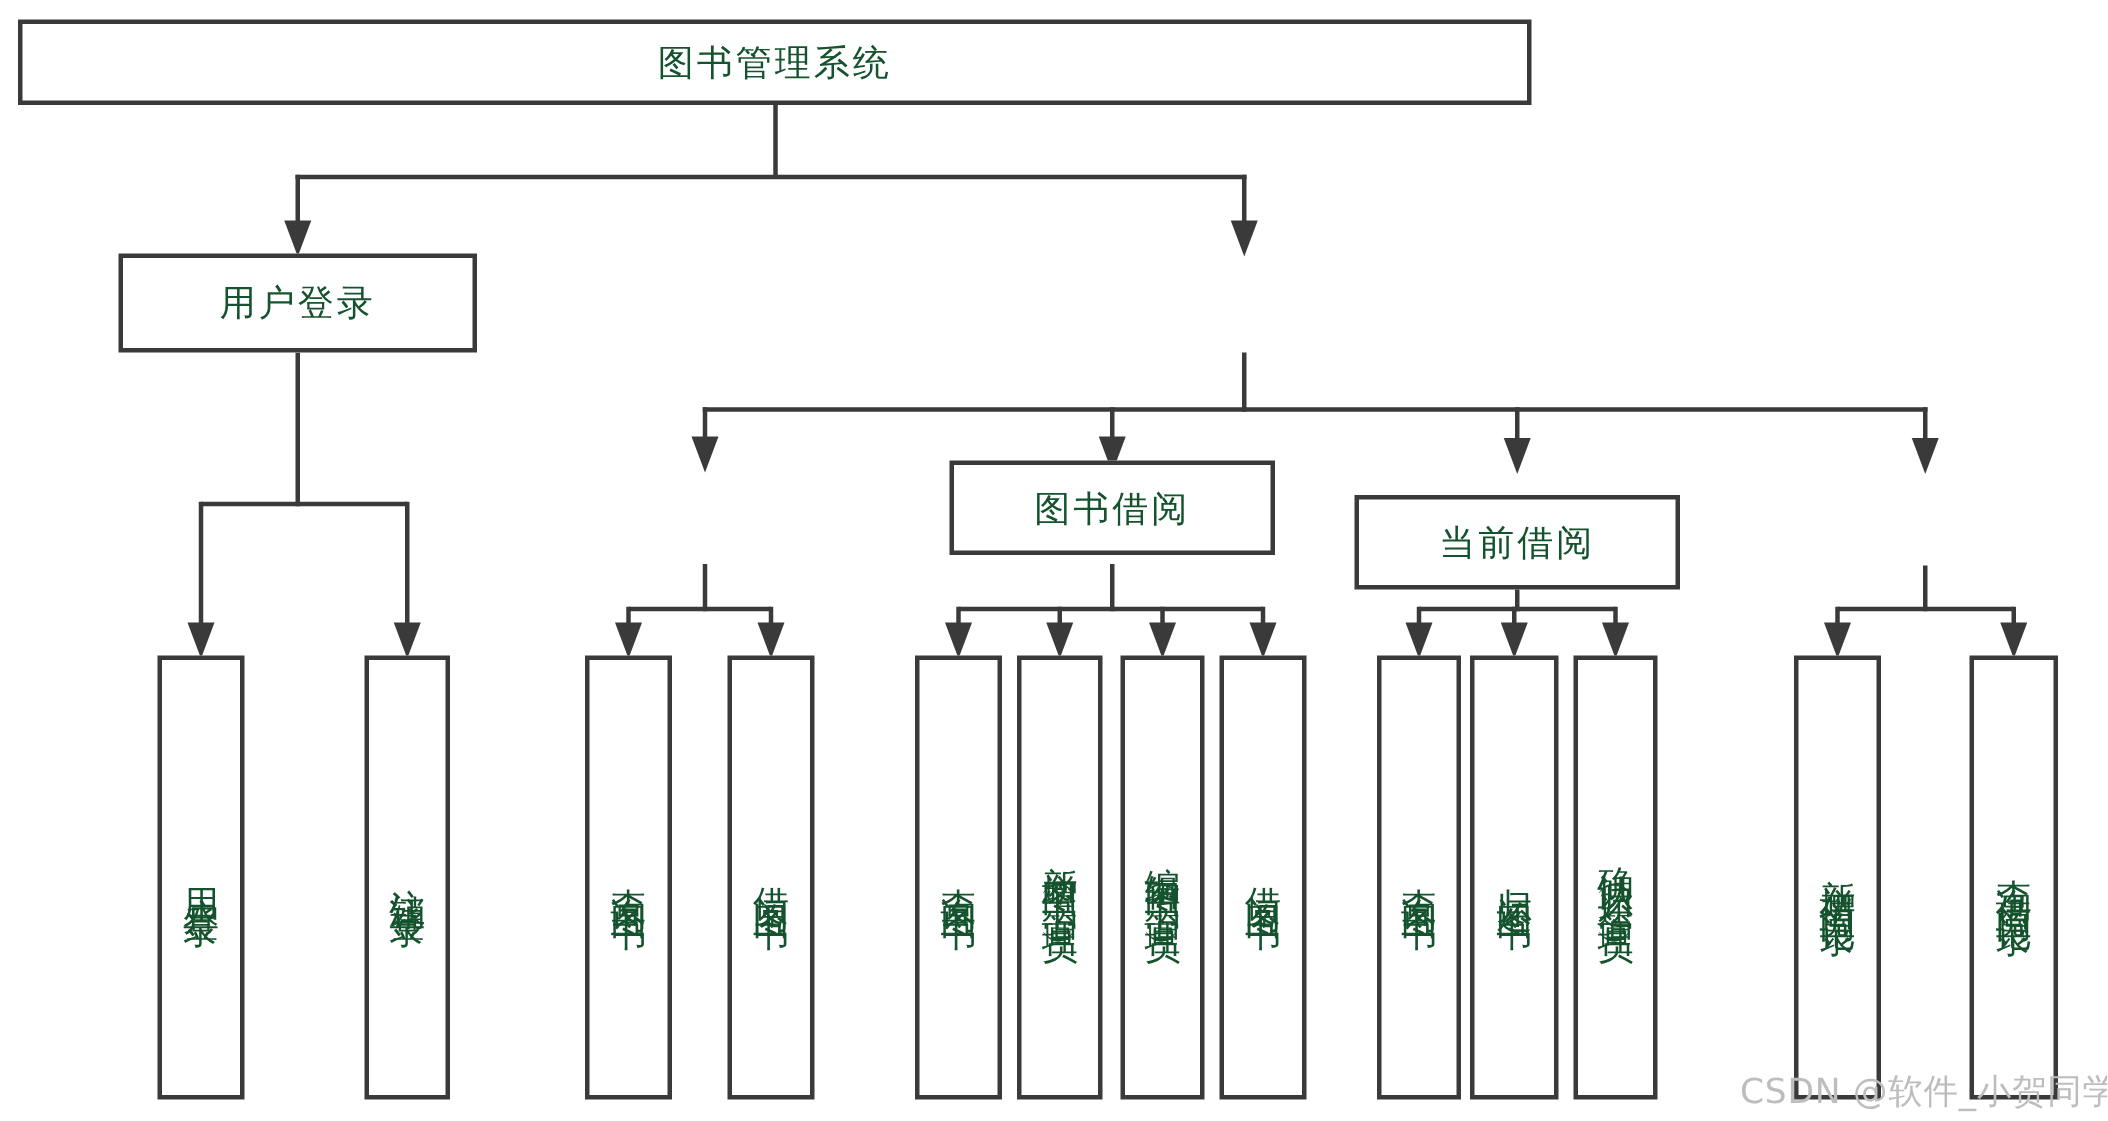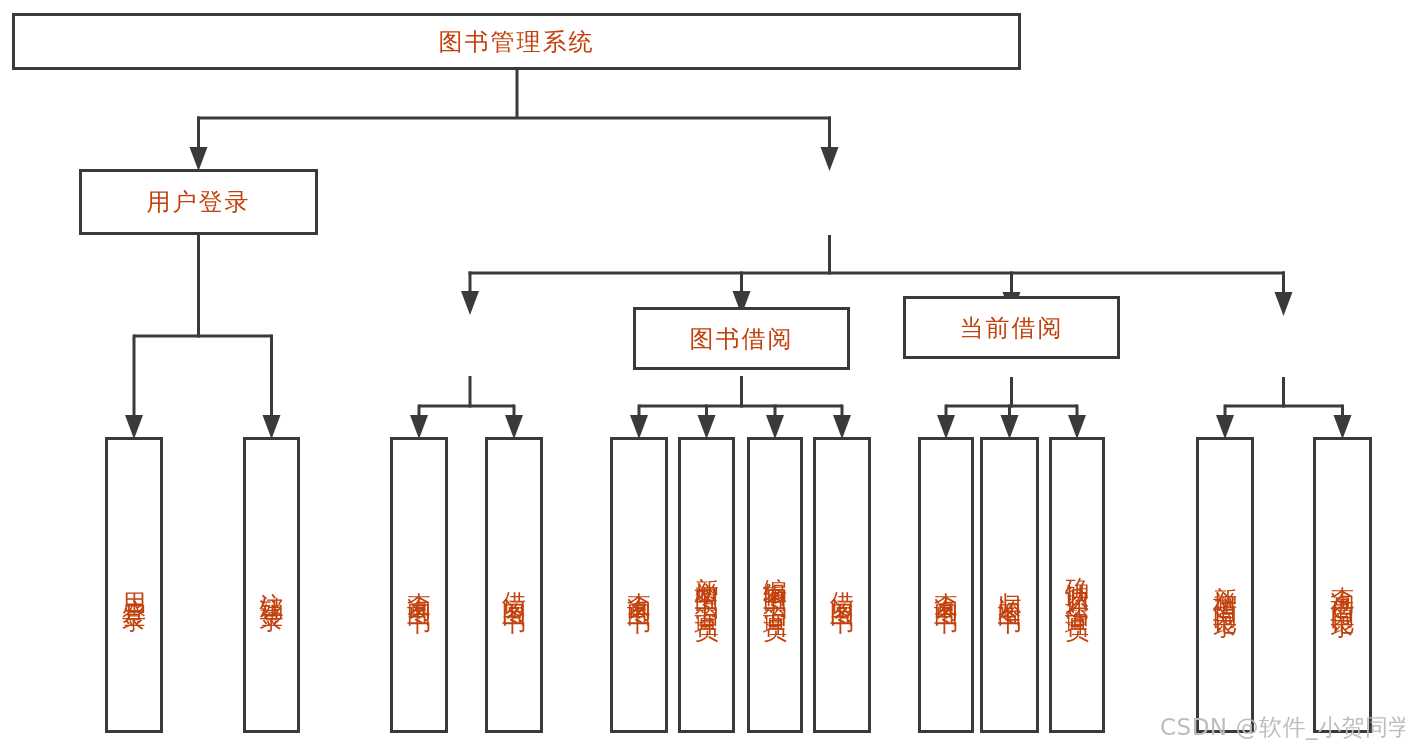--- a/index.html
+++ b/index.html
@@ -3,21 +3,21 @@
 <meta charset="utf-8">
 <style>
   html,body{margin:0;padding:0;background:#ffffff;}
   .canvas{
     position:relative;width:1405px;height:747px;background:#ffffff;
     font-family:"DejaVu Sans",sans-serif;overflow:hidden;
   }
   .wires{position:absolute;left:0;top:0;z-index:1;}
   .hbox,.vbox{
     position:absolute;box-sizing:border-box;background:#ffffff;
-    border:3px solid #3a3a3a;color:#c2410c;z-index:2;
+    border:3px solid #3a3a3a;color:#14532d;z-index:2;
     display:flex;align-items:center;justify-content:center;
   }
   .hbox span{font-size:24px;letter-spacing:2px;white-space:nowrap;}
   .vbox span{
     writing-mode:vertical-rl;text-orientation:mixed;
     font-size:24px;letter-spacing:6px;line-height:1;white-space:nowrap;
   }
   .watermark{
     position:absolute;z-index:5;color:#bdbdbd;font-size:23px;
     letter-spacing:0.5px;white-space:nowrap;
@@ -101,21 +101,21 @@
     <span>图书管理系统</span>
   </div>
 
   <div class="hbox" style="left:79px;top:169px;width:239px;height:66px">
     <span>用户登录</span>
   </div>
 
   <div class="hbox" style="left:633px;top:307px;width:217px;height:63px">
     <span>图书借阅</span>
   </div>
-  <div class="hbox" style="left:903px;top:296px;width:217px;height:63px">
+  <div class="hbox" style="left:903px;top:330px;width:217px;height:63px">
     <span>当前借阅</span>
   </div>
 
   <div class="vbox" style="left:105px;top:437px;width:58px;height:296px">
     <span>用户登录</span>
   </div>
   <div class="vbox" style="left:243px;top:437px;width:57px;height:296px">
     <span>注销登录</span>
   </div>
 

